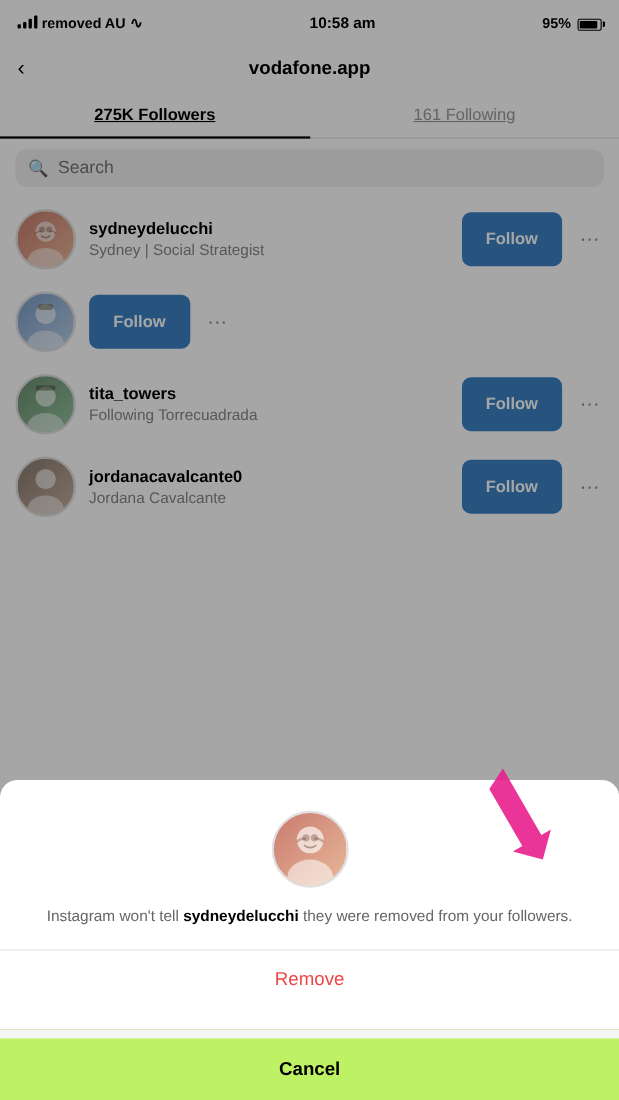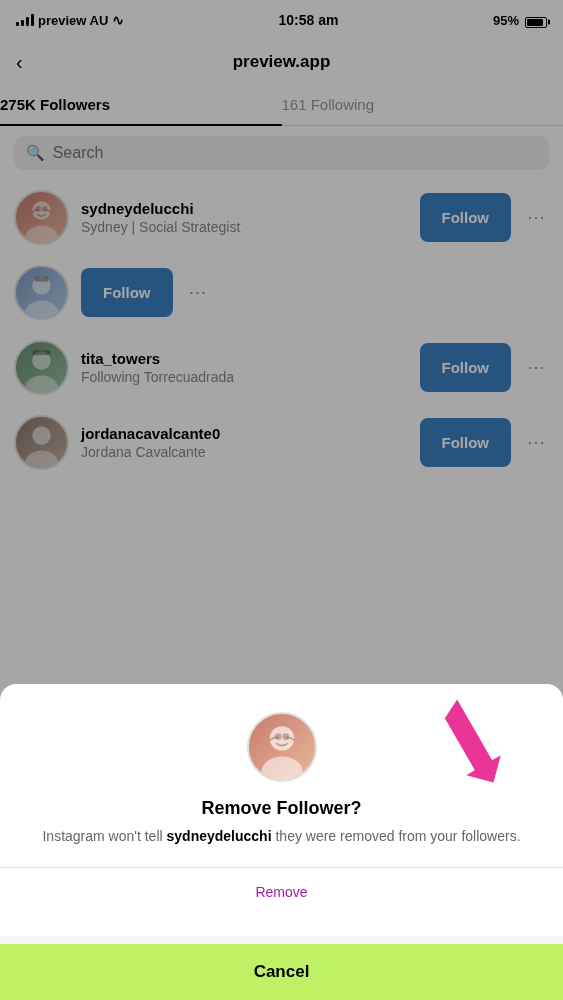--- a/index.html
+++ b/index.html
@@ -110,27 +110,28 @@
       color: #000;
     }
 
     
     .tabs {
       display: flex;
       border-bottom: 1px solid #e0e0e0;
     }
     .tab {
       flex: 1;
-      text-align: left;
+      text-align: center;
       padding: 12px 0;
       font-size: 15px;
       font-weight: 600;
       color: #000;
       cursor: pointer;
       position: relative;
+      text-decoration: underline;
     }
     .tab.active::after {
       content: '';
       position: absolute;
       bottom: -1px;
       left: 0;
       right: 0;
       height: 2px;
       background: #000;
     }
@@ -262,23 +263,23 @@
     }
     .modal-divider {
       height: 1px;
       background: #e0e0e0;
       margin: 0 -24px 0;
     }
     .remove-btn {
       display: block;
       width: 100%;
       padding: 16px;
-      font-size: 14px;
+      font-size: 17px;
       font-weight: 400;
-      color: #a21caf;
+      color: #ef4444;
       background: transparent;
       border: none;
       cursor: pointer;
     }
     .cancel-btn-container {
       background: #bef264;
       border-top: 8px solid #f5f5f5;
     }
     .cancel-btn {
       display: block;
@@ -318,37 +319,37 @@
 <body>
 
 <div class="status-bar">
   <div class="status-left">
     <div class="signal-bars">
       <span style="height:4px"></span>
       <span style="height:6px"></span>
       <span style="height:9px"></span>
       <span style="height:12px"></span>
     </div>
-    <span>preview AU</span>
+    <span>removed AU</span>
     <span class="wifi-icon">∿</span>
   </div>
   <div class="status-center">10:58 am</div>
   <div class="status-right">
     <span>95%</span>
     <div class="battery-icon">
       <div class="battery-body">
         <div class="battery-fill"></div>
       </div>
     </div>
   </div>
 </div>
 
 <div class="header">
   <span class="back-btn">‹</span>
-  <span class="header-title">preview.app</span>
+  <span class="header-title">vodafone.app</span>
 </div>
 
 <div class="tabs">
   <div class="tab active">
     <span>275K Followers</span>
   </div>
   <div class="tab inactive">
     <span>161 Following</span>
   </div>
 </div>
@@ -441,21 +442,20 @@
       <svg class="person-svg" viewBox="0 0 70 70" xmlns="http://www.w3.org/2000/svg">
         <circle cx="35" cy="26" r="13" fill="rgba(255,255,255,0.65)"></circle>
         <ellipse cx="35" cy="62" rx="22" ry="17" fill="rgba(255,255,255,0.55)"></ellipse>
         <circle cx="31" cy="24" r="3.5" fill="rgba(80,40,20,0.3)"></circle>
         <circle cx="39" cy="24" r="3.5" fill="rgba(80,40,20,0.3)"></circle>
         <path d="M29,31 Q35,36 41,31" stroke="rgba(80,40,20,0.4)" stroke-width="1.5" fill="none"></path>
         <path d="M22,28 Q26,24 31,25" stroke="rgba(80,40,20,0.3)" stroke-width="2" fill="none"></path>
         <path d="M39,25 Q44,24 48,28" stroke="rgba(80,40,20,0.3)" stroke-width="2" fill="none"></path>
       </svg>
     </div>
-    <div class="modal-title">Remove Follower?</div>
     <div class="modal-desc">
       Instagram won't tell <strong>sydneydelucchi</strong> they were removed from your followers.
     </div>
     <div class="modal-divider"></div>
     <button class="remove-btn">Remove</button>
   </div>
   <div class="cancel-btn-container">
     <button class="cancel-btn">Cancel</button>
   </div>
 </div>

